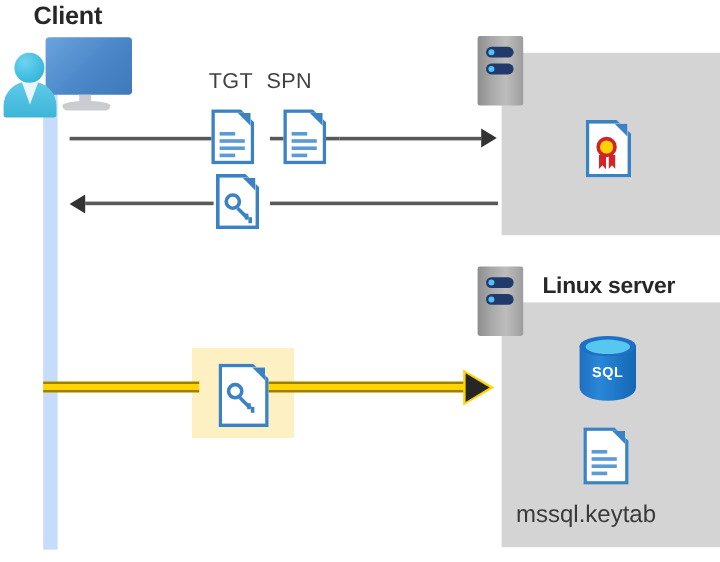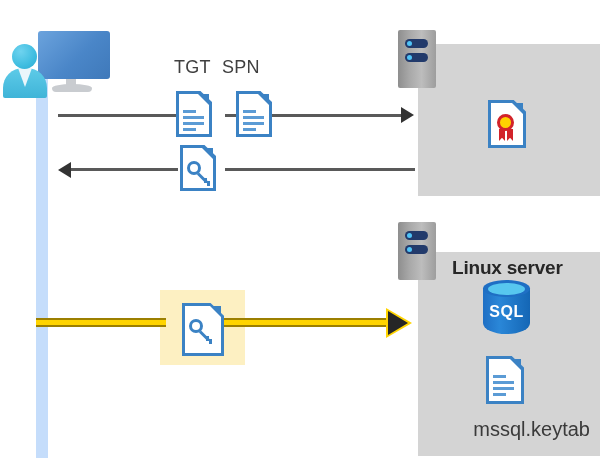--- a/index.html
+++ b/index.html
@@ -34,21 +34,20 @@
     left: 456px; top: 2px;
     font-size: 19px;
     line-height: 25px;
     width: 140px;
   }
   #linux-title {
     left: 452px; top: 226px;
     font-size: 19px;
     line-height: 25px;
     width: 145px;
-    margin-top: 29px;
   }
 
   
   #client-lifeline {
     left: 36px; top: 72px;
     width: 12px; height: 386px;
     background: #c5ddfb;
   }
 
   
@@ -296,40 +295,41 @@
     left: 5px; top: 3px;
     width: 37px; height: 12px;
     border-radius: 50%;
     background: #57c7ef;
   }
   #sql-text {
     position: absolute;
     left: 0; top: 23px;
     width: 47px;
     text-align: center;
-    font-size: 16px;
+    font-size: 12px;
     font-weight: bold;
     color: #ffffff;
     letter-spacing: 0.5px;
   }
 
   
   #keytab-caption {
     left: 430px; top: 418px;
     width: 160px;
-    text-align: right;
+    text-align: left;
     font-size: 20px;
     color: #3a3a3a;
   }
 </style>
 </head>
 <body>
 
 <div id="canvas">
 
+  <div class="abs title-bold" id="client-title">Client</div>
 
   <div class="abs" id="client-lifeline"></div>
 
   <div class="abs" id="client-monitor-screen"></div>
   <div class="abs" id="client-monitor-neck"></div>
   <div class="abs" id="client-monitor-base"></div>
   <div class="abs" id="client-person-body"></div>
   <div class="abs" id="client-person-collar"></div>
   <div class="abs" id="client-person-head"></div>
 

